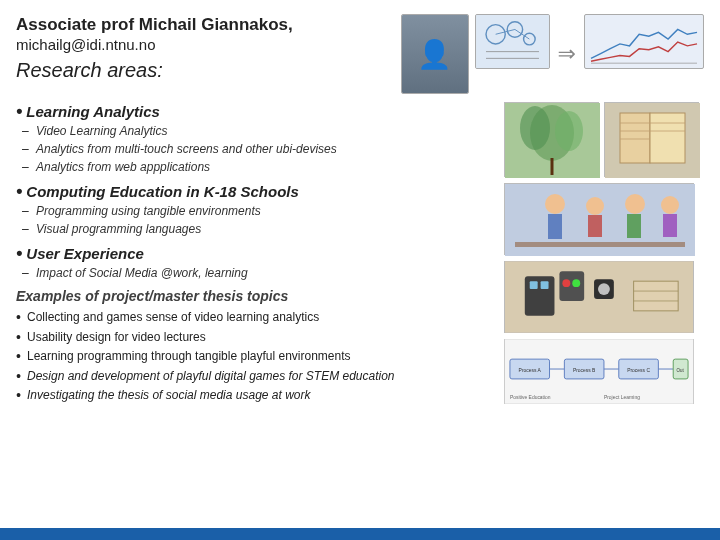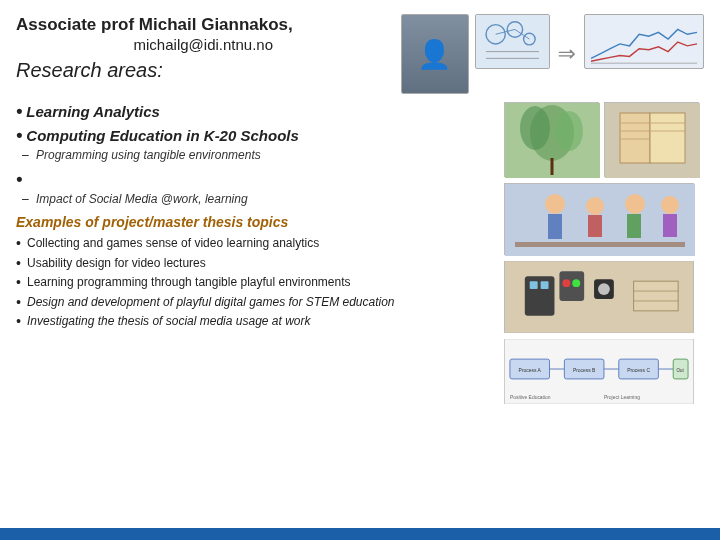--- a/index.html
+++ b/index.html
@@ -37,21 +37,20 @@
       font-size: 17px;
       font-weight: bold;
       color: #222;
       line-height: 1.3;
     }
 
     .prof-email {
       font-size: 15px;
       color: #222;
       margin-bottom: 6px;
-      text-align: center;
     }
 
     .research-areas-label {
       font-size: 20px;
       font-style: italic;
       color: #222;
       margin-bottom: 2px;
     }
 
     .header-images {
@@ -164,21 +163,21 @@
 
     
     .examples-section {
       margin-top: 4px;
     }
 
     .examples-title {
       font-size: 14px;
       font-style: italic;
       font-weight: bold;
-      color: #a16207;
+      color: #404040;
       margin-bottom: 4px;
     }
 
     .examples-list {
       list-style: none;
       padding-left: 0;
     }
 
     .examples-list li {
       font-size: 12px;
@@ -322,35 +321,42 @@
 
   <div class="content-area">
 
     <div class="left-content">
 
       <div class="bullet-section">
         <div class="bullet-title">
           <span class="bullet-dot">•</span>
           <span>Learning Analytics</span>
         </div>
+        <ul class="sub-list">
+          <li>Video Learning Analytics</li>
+          <li>Analytics from multi-touch screens and other ubi-devises</li>
+          <li>Analytics from web appplications</li>
+        </ul>
       </div>
 
       <div class="bullet-section">
         <div class="bullet-title">
           <span class="bullet-dot">•</span>
-          <span>Computing Education in K-20 Schools</span>
+          <span>Computing Education in K-18 Schools</span>
         </div>
         <ul class="sub-list">
           <li>Programming using tangible environments</li>
+          <li>Visual programming languages</li>
         </ul>
       </div>
 
       <div class="bullet-section">
         <div class="bullet-title">
           <span class="bullet-dot">•</span>
+          <span>User Experience</span>
         </div>
         <ul class="sub-list">
           <li>Impact of Social Media @work, learning</li>
         </ul>
       </div>
 
       <div class="examples-section">
         <div class="examples-title">Examples of project/master thesis topics</div>
         <ul class="examples-list">
           <li>

